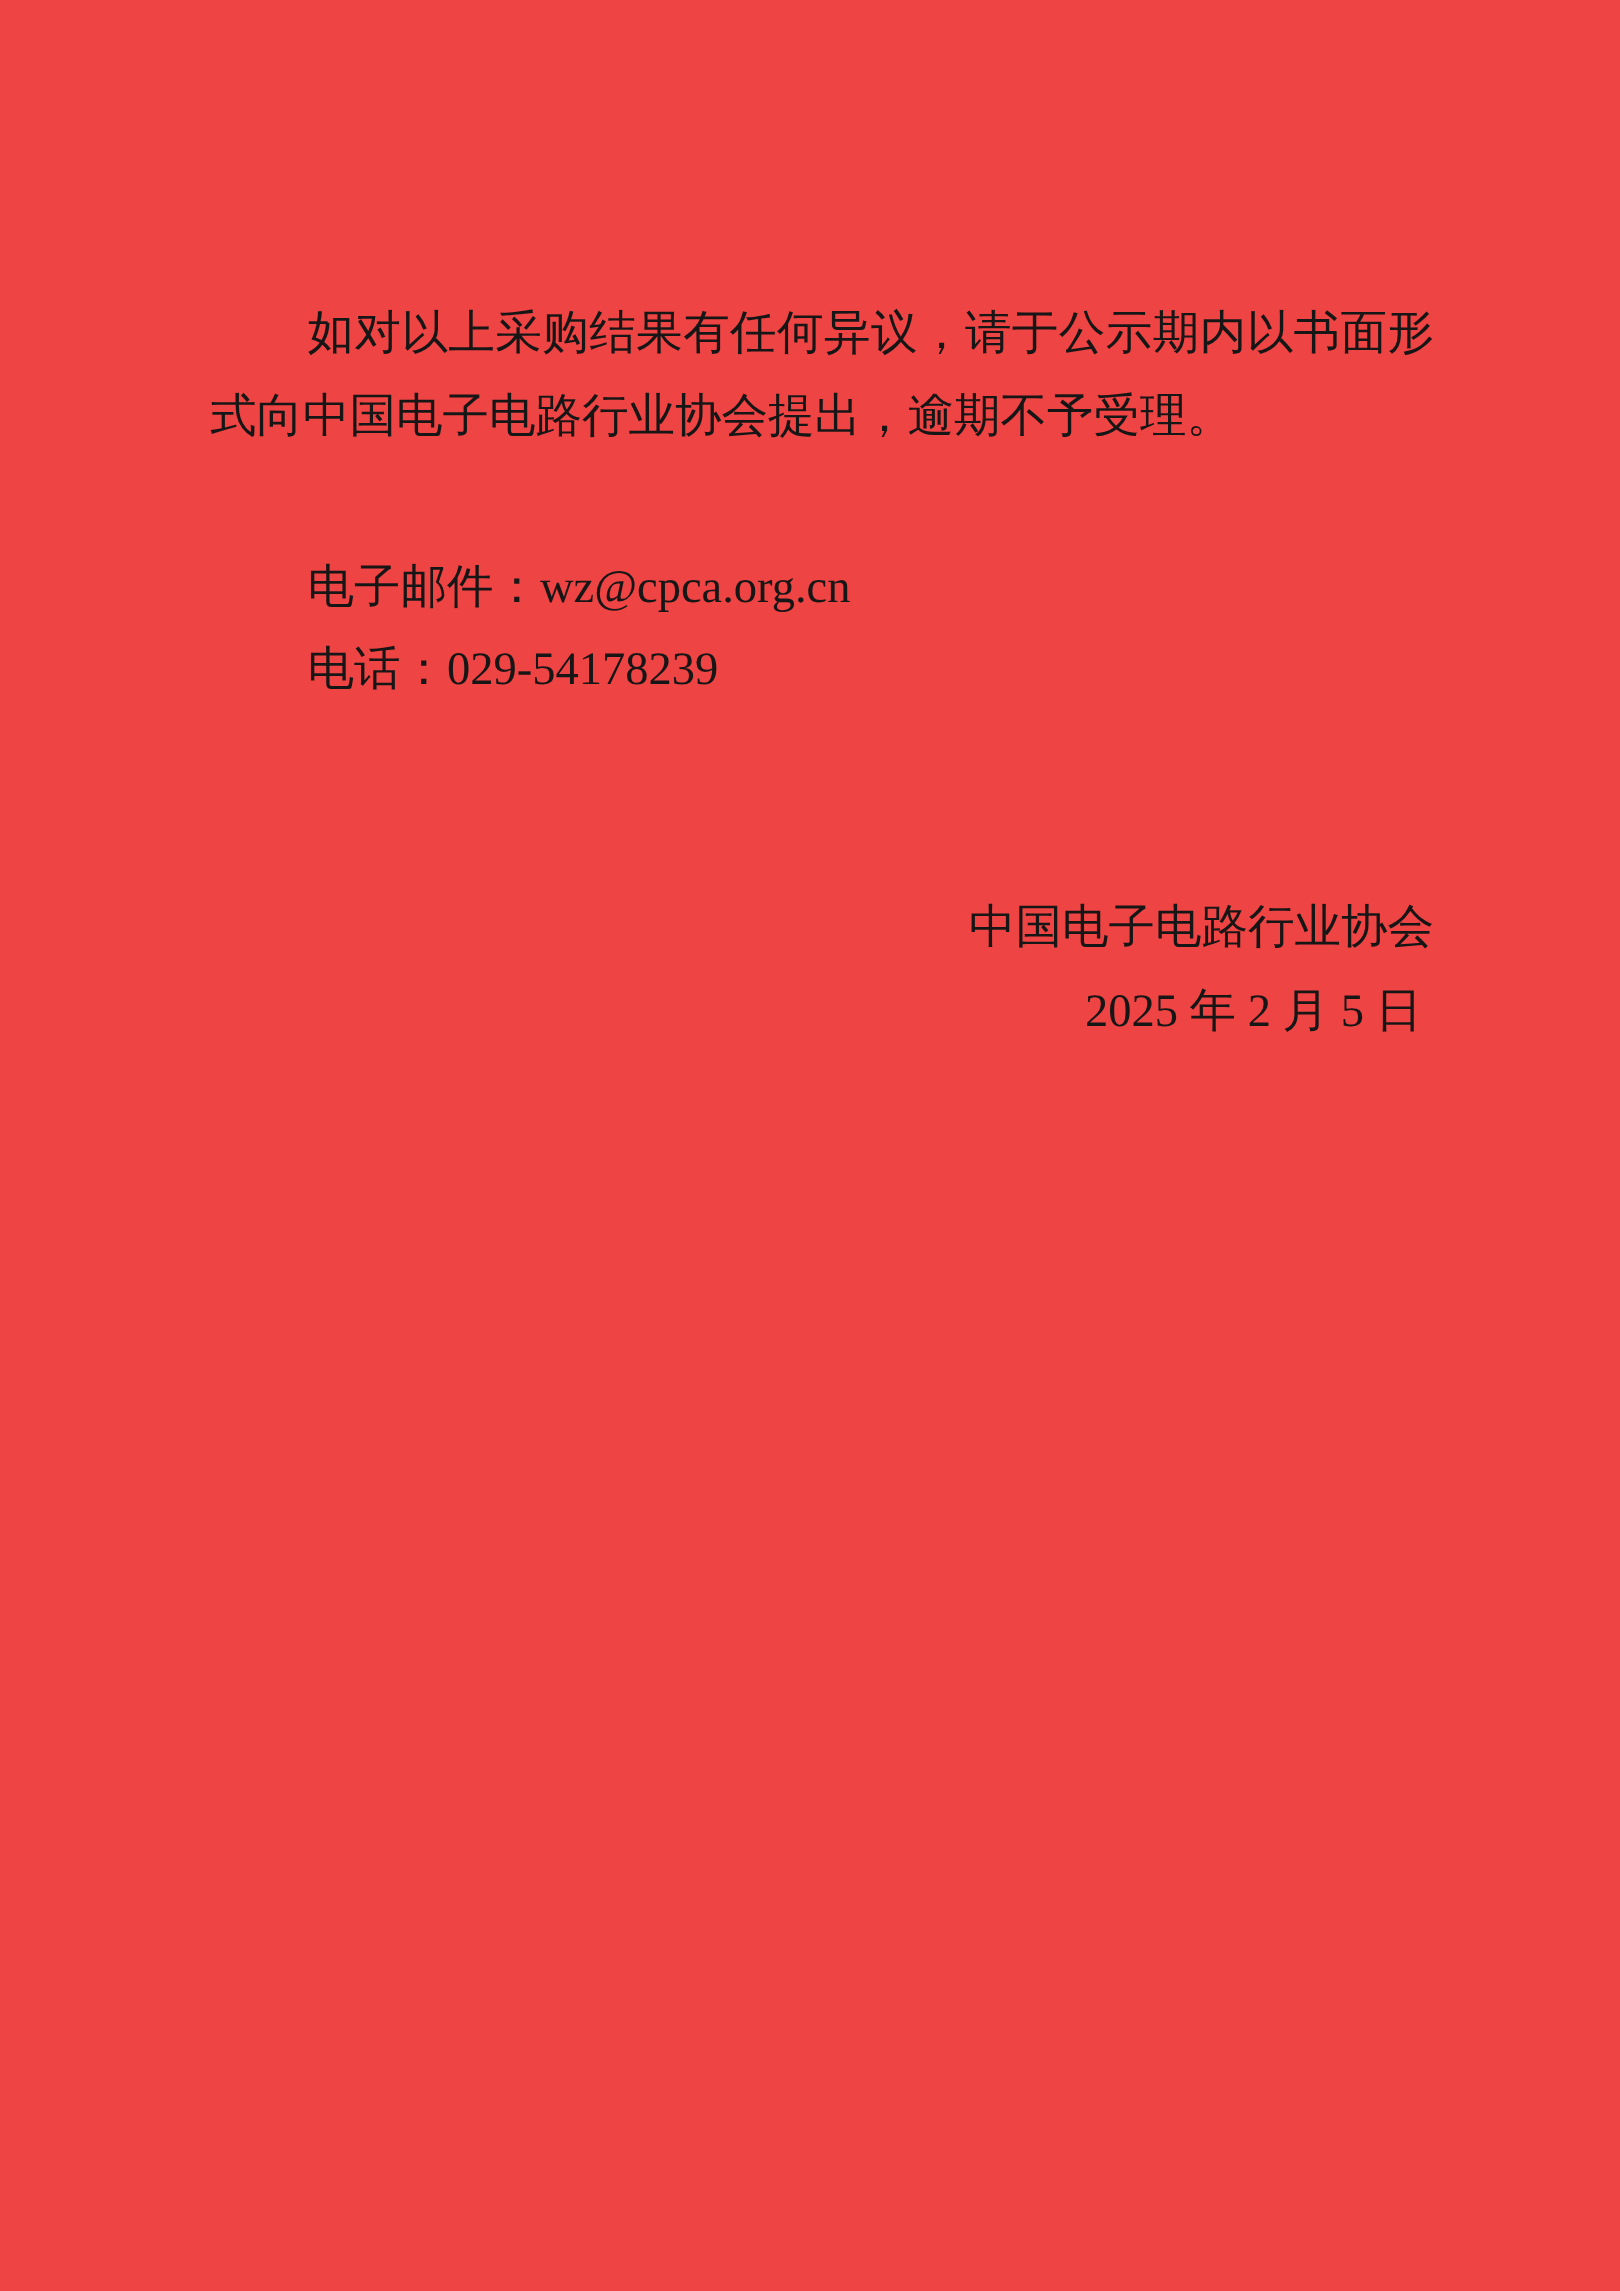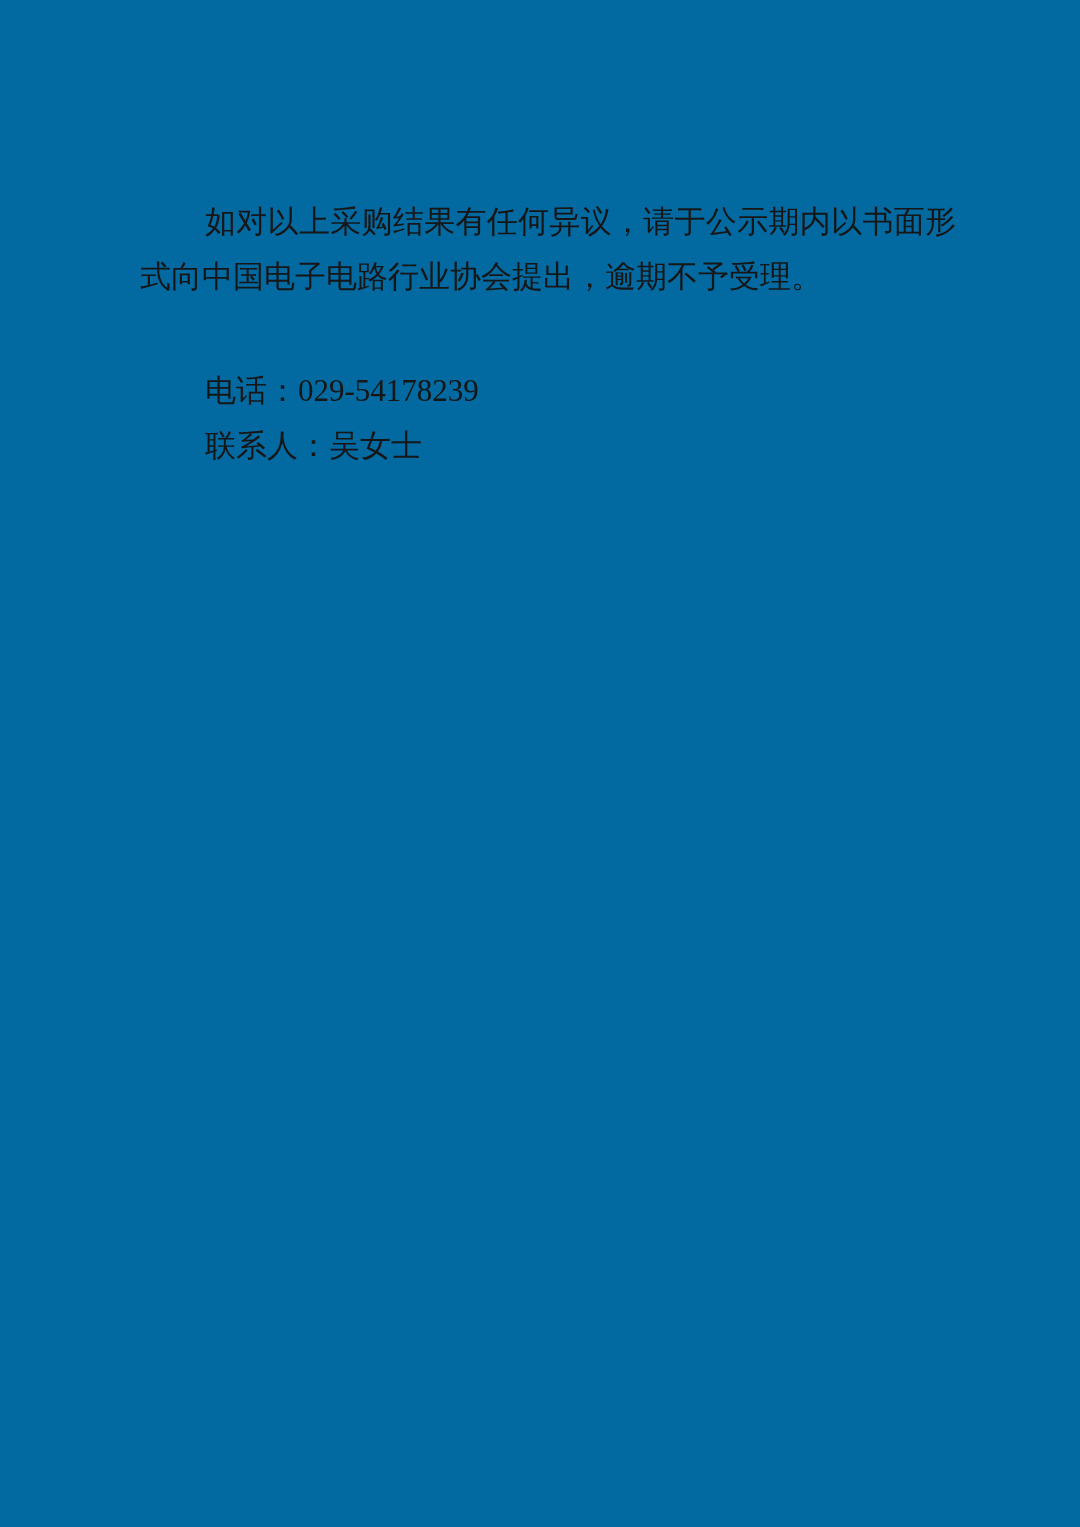--- a/index.html
+++ b/index.html
@@ -4,21 +4,21 @@
 <style>
   html, body {
     margin: 0;
     padding: 0;
     background: #ffffff;
   }
   .page {
     position: relative;
     width: 1080px;
     height: 1527px;
-    background: #0369a1;
+    background: #ef4444;
     color: #161616;
     font-family: "Liberation Serif", "DejaVu Serif", serif;
     overflow: hidden;
   }
   .content {
     position: absolute;
     left: 140px;
     right: 124px;
     top: 194px;
     font-size: 31px;
@@ -50,22 +50,26 @@
 </head>
 <body>
 
 <div class="page">
   <div class="content">
 
     <p class="para">如对以上采购结果有任何异议，请于公示期内以书面形式向中国电子电路行业协会提出，逾期不予受理。</p>
 
     <div class="contacts">
       <div class="contact-line">
-        <span>电话：</span><span>029-54178239</span>
+        <span>电子邮件：</span><span>wz@cpca.org.cn</span>
       </div>
       <div class="contact-line">
-        <span>联系人：</span><span>吴女士</span>
+        <span>电话：</span><span>029-54178239</span>
       </div>
     </div>
 
+    <div class="signature">
+      <div class="sig-org">中国电子电路行业协会</div>
+      <div class="sig-date">2025 年 2 月 5 日</div>
+    </div>
 
   </div>
 </div>
 
 </body></html>

